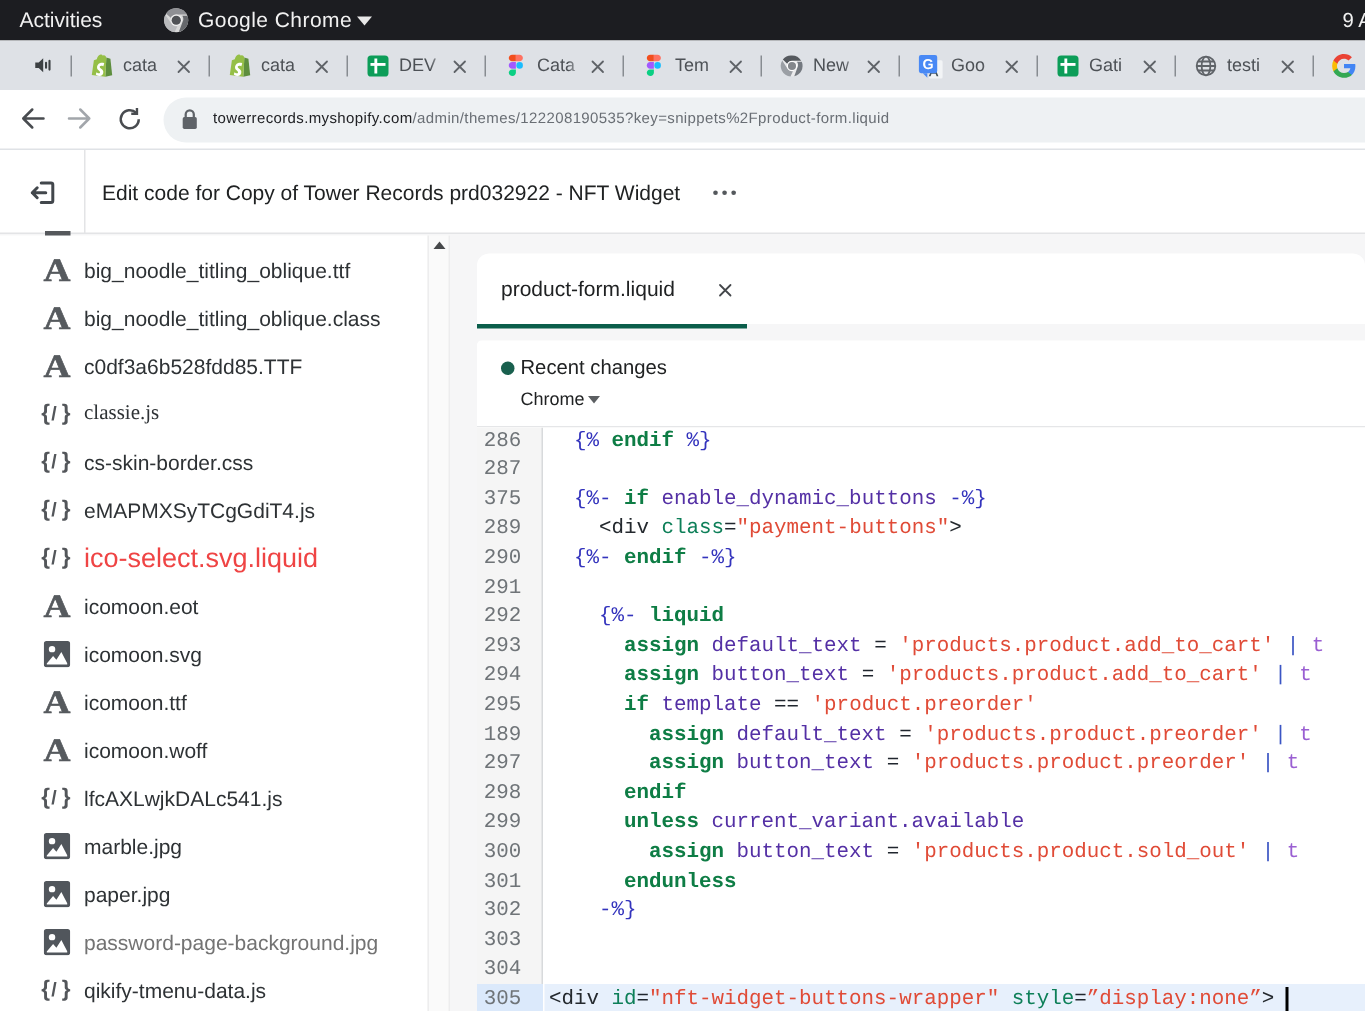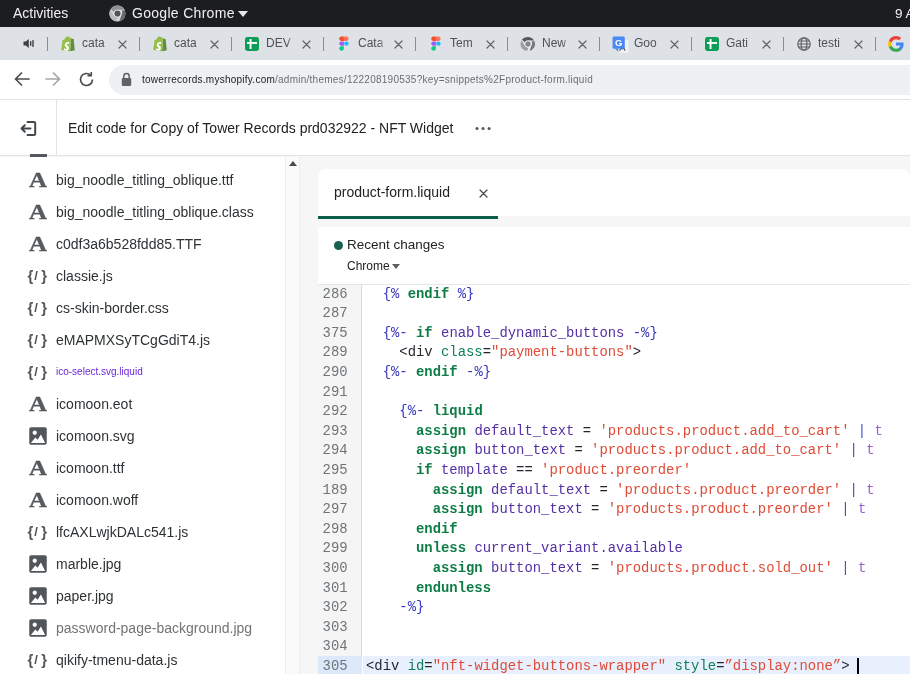--- a/index.html
+++ b/index.html
@@ -242,33 +242,33 @@
 <div class="abs" style="left:30px;top:153.5px;width:17px;height:3px;background:#55585c;"></div>
 <div class="abs" style="left:26px;top:169px;width:24px;height:22px;text-align:center;font-family:'Liberation Serif',serif;font-weight:bold;font-size:22px;line-height:22px;color:#565a5e;transform:scaleX(1.13);-webkit-text-stroke:0.4px #565a5e;">A</div>
 <div class="abs" style="left:56px;top:171px;height:18px;line-height:18px;font-size:14px;color:#2e3235;">big_noodle_titling_oblique.ttf</div>
 <div class="abs" style="left:26px;top:201px;width:24px;height:22px;text-align:center;font-family:'Liberation Serif',serif;font-weight:bold;font-size:22px;line-height:22px;color:#565a5e;transform:scaleX(1.13);-webkit-text-stroke:0.4px #565a5e;">A</div>
 <div class="abs" style="left:56px;top:203px;height:18px;line-height:18px;font-size:14px;color:#2e3235;">big_noodle_titling_oblique.class</div>
 <div class="abs" style="left:26px;top:233px;width:24px;height:22px;text-align:center;font-family:'Liberation Serif',serif;font-weight:bold;font-size:22px;line-height:22px;color:#565a5e;transform:scaleX(1.13);-webkit-text-stroke:0.4px #565a5e;">A</div>
 <div class="abs" style="left:56px;top:235px;height:18px;line-height:18px;font-size:14px;color:#2e3235;">c0df3a6b528fdd85.TTF</div>
 <div class="abs" style="left:27.5px;top:267px;height:18px;font-size:15px;line-height:18px;font-weight:bold;color:#53565a;">{</div>
 <div class="abs" style="left:34.2px;top:268px;height:16px;font-size:13px;line-height:16px;font-weight:bold;color:#53565a;">/</div>
 <div class="abs" style="left:41.2px;top:267px;height:18px;font-size:15px;line-height:18px;font-weight:bold;color:#53565a;">}</div>
-<div class="abs" style="left:56px;top:267px;height:18px;line-height:18px;font-size:14px;color:#2e3235;">classie.js</div>
+<div class="abs" style="left:56px;top:267px;height:18px;line-height:18px;font-size:14px;color:#2e3235;font-family:Liberation Serif, serif;">classie.js</div>
 <div class="abs" style="left:27.5px;top:299px;height:18px;font-size:15px;line-height:18px;font-weight:bold;color:#53565a;">{</div>
 <div class="abs" style="left:34.2px;top:300px;height:16px;font-size:13px;line-height:16px;font-weight:bold;color:#53565a;">/</div>
 <div class="abs" style="left:41.2px;top:299px;height:18px;font-size:15px;line-height:18px;font-weight:bold;color:#53565a;">}</div>
 <div class="abs" style="left:56px;top:299px;height:18px;line-height:18px;font-size:14px;color:#2e3235;">cs-skin-border.css</div>
 <div class="abs" style="left:27.5px;top:331px;height:18px;font-size:15px;line-height:18px;font-weight:bold;color:#53565a;">{</div>
 <div class="abs" style="left:34.2px;top:332px;height:16px;font-size:13px;line-height:16px;font-weight:bold;color:#53565a;">/</div>
 <div class="abs" style="left:41.2px;top:331px;height:18px;font-size:15px;line-height:18px;font-weight:bold;color:#53565a;">}</div>
 <div class="abs" style="left:56px;top:331px;height:18px;line-height:18px;font-size:14px;color:#2e3235;">eMAPMXSyTCgGdiT4.js</div>
 <div class="abs" style="left:27.5px;top:363px;height:18px;font-size:15px;line-height:18px;font-weight:bold;color:#53565a;">{</div>
 <div class="abs" style="left:34.2px;top:364px;height:16px;font-size:13px;line-height:16px;font-weight:bold;color:#53565a;">/</div>
 <div class="abs" style="left:41.2px;top:363px;height:18px;font-size:15px;line-height:18px;font-weight:bold;color:#53565a;">}</div>
-<div class="abs" style="left:56px;top:363px;height:18px;line-height:18px;font-size:10px;color:#6d28d9;">ico-select.svg.liquid</div>
+<div class="abs" style="left:56px;top:363px;height:18px;line-height:18px;font-size:18px;color:#ef4444;">ico-select.svg.liquid</div>
 <div class="abs" style="left:26px;top:393px;width:24px;height:22px;text-align:center;font-family:'Liberation Serif',serif;font-weight:bold;font-size:22px;line-height:22px;color:#565a5e;transform:scaleX(1.13);-webkit-text-stroke:0.4px #565a5e;">A</div>
 <div class="abs" style="left:56px;top:395px;height:18px;line-height:18px;font-size:14px;color:#2e3235;">icomoon.eot</div>
 <div class="abs" style="left:28.5px;top:427px;">
     <svg width="18" height="18" viewBox="0 0 18 18">
       <path d="M2 0.25 L16 0.25 Q17.75 0.25 17.75 2 L17.75 16 Q17.75 17.75 16 17.75 L2 17.75 Q0.25 17.75 0.25 16 L0.25 2 Q0.25 0.25 2 0.25 Z M5.7 3.6 A2.15 2.15 0 1 0 5.7 7.9 A2.15 2.15 0 0 0 5.7 3.6 Z M2.2 16 L15.8 16 L15.8 15.2 L11.9 7.6 L8.6 12.8 L6.4 10.4 L2.2 15.4 Z" fill="#51565c" fill-rule="evenodd"></path>
     </svg>
   </div>
 <div class="abs" style="left:56px;top:427px;height:18px;line-height:18px;font-size:14px;color:#2e3235;">icomoon.svg</div>
 <div class="abs" style="left:26px;top:457px;width:24px;height:22px;text-align:center;font-family:'Liberation Serif',serif;font-weight:bold;font-size:22px;line-height:22px;color:#565a5e;transform:scaleX(1.13);-webkit-text-stroke:0.4px #565a5e;">A</div>
 <div class="abs" style="left:56px;top:459px;height:18px;line-height:18px;font-size:14px;color:#2e3235;">icomoon.ttf</div>

